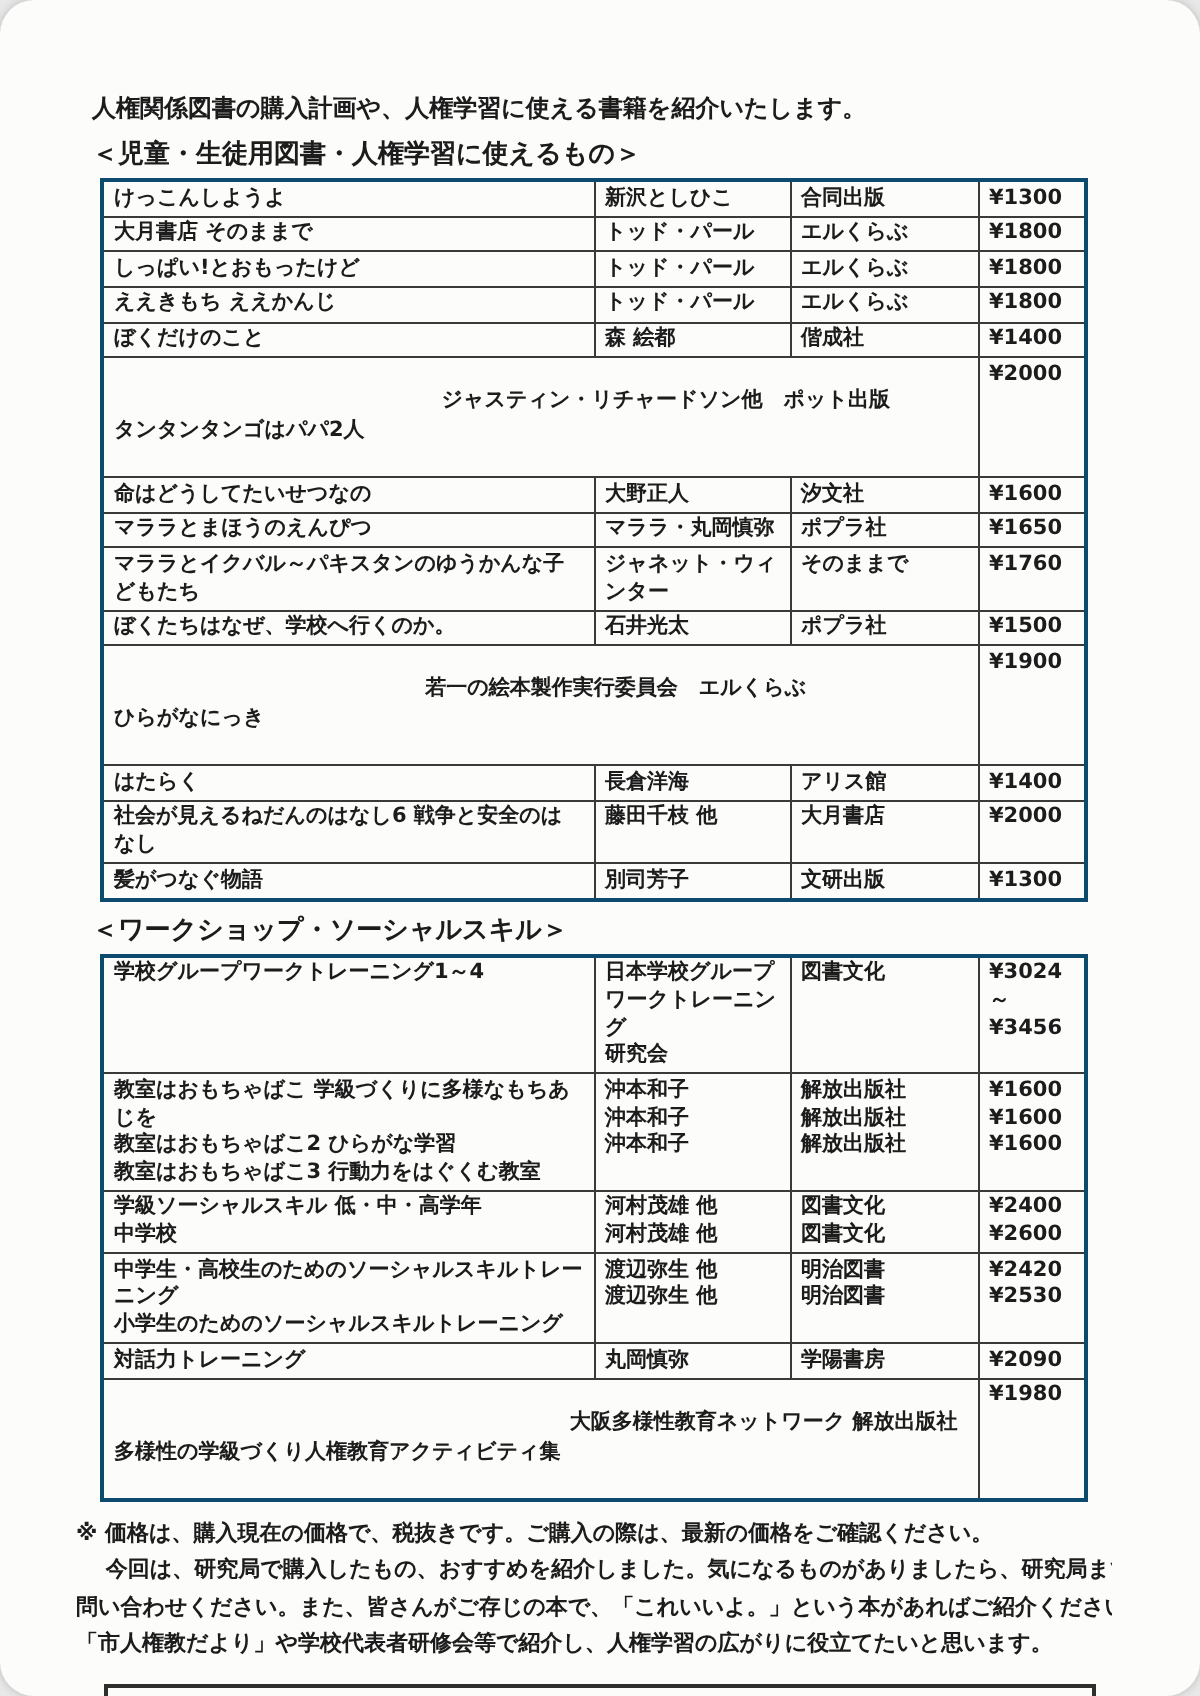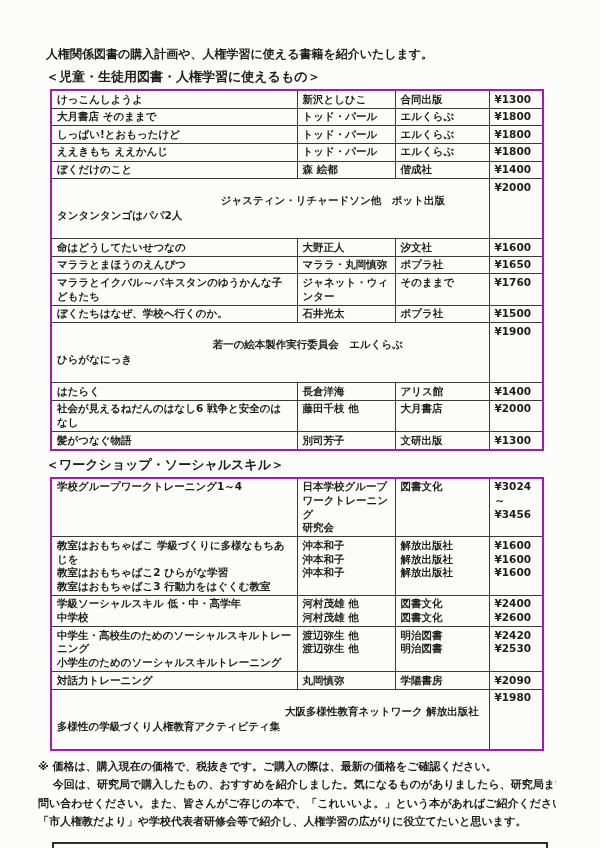--- a/index.html
+++ b/index.html
@@ -1,24 +1,25 @@
 <!DOCTYPE html>
 <html><head>
 <meta charset="utf-8">
 <style>
   html,body{margin:0;padding:0;background:#e8e8e8;}
   .page{
     width:600px;height:848px;background:#fcfcfa;position:relative;overflow:hidden;
     font-family:"DejaVu Sans","Liberation Sans",sans-serif;color:#1c1c1c;
     box-shadow:0 0 4px rgba(0,0,0,.2);
+    border-radius:17px;
   }
   .content{position:absolute;left:46px;top:46px;width:510px;}
   .intro{font-size:12px;font-weight:bold;margin:0 0 4px 0;white-space:nowrap;}
   .section-heading{font-size:13px;font-weight:bold;margin:5px 0 3px 0;white-space:nowrap;}
-  table.books{border-collapse:collapse;width:492px;margin-left:4px;table-layout:fixed;border:2px solid #a21caf;}
+  table.books{border-collapse:collapse;width:492px;margin-left:4px;table-layout:fixed;border:2px solid #0c4a6e;}
   table.books td{
     border:1.5px solid #3a3a3a;
     font-size:10.5px;font-weight:bold;line-height:1.3;
     padding:1.5px 5px;vertical-align:top;overflow:hidden;
     white-space:pre-line;
   }
   td.price{padding-left:4px;padding-right:2px;white-space:pre-line;}
   .span-cell{display:flex;}
   .span-title{flex:0 0 auto;margin-top:15px;}
   .span-mid{flex:1 1 auto;text-align:center;}

